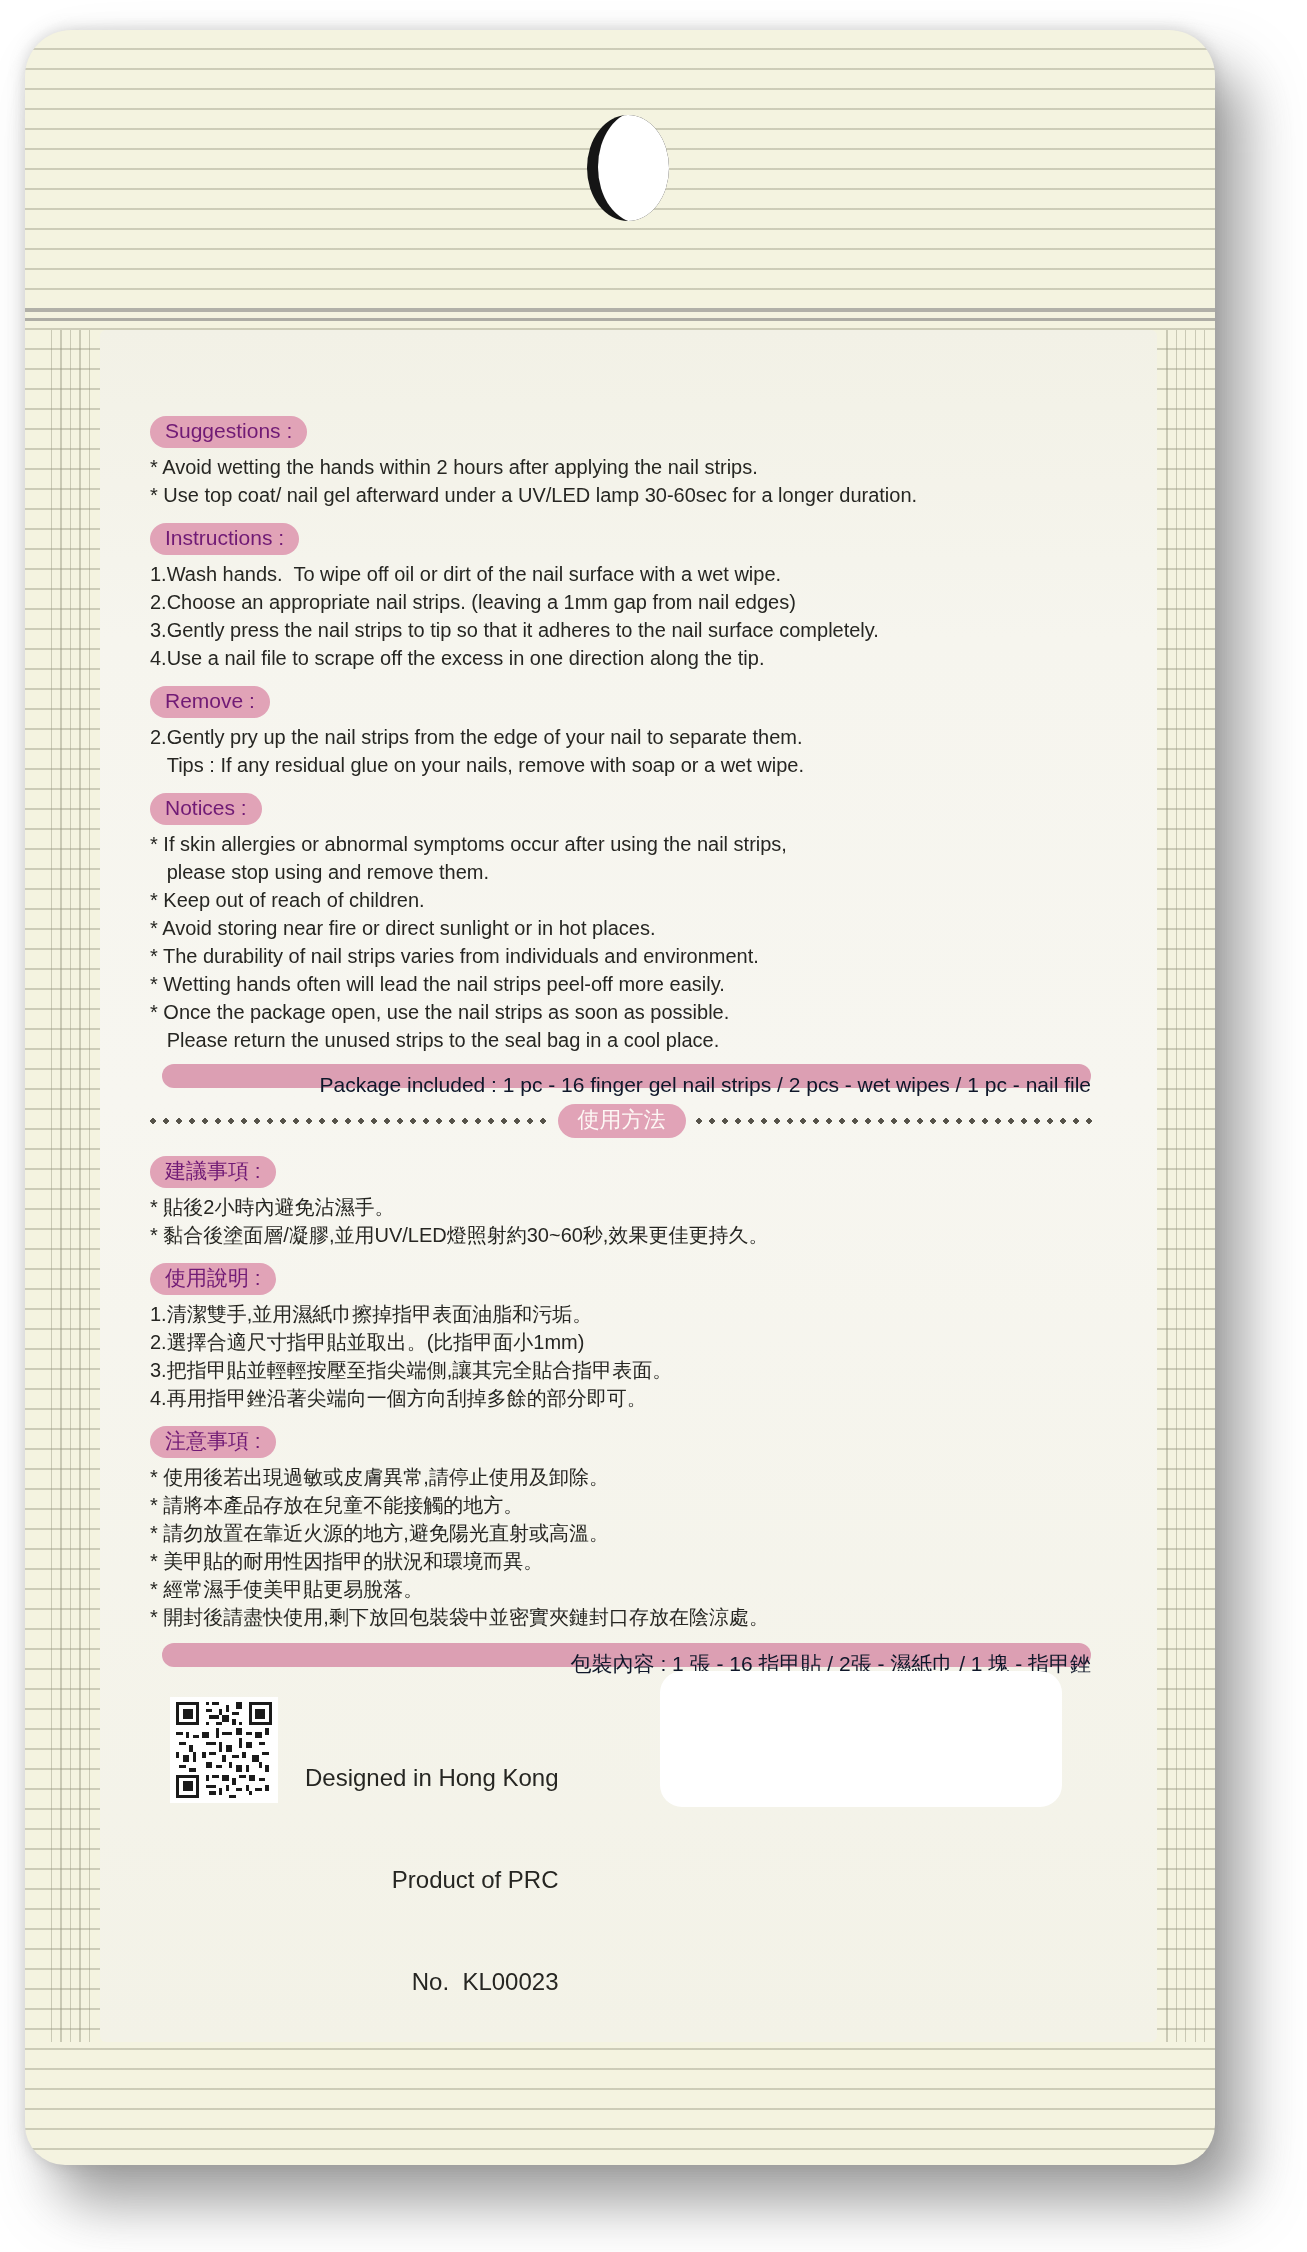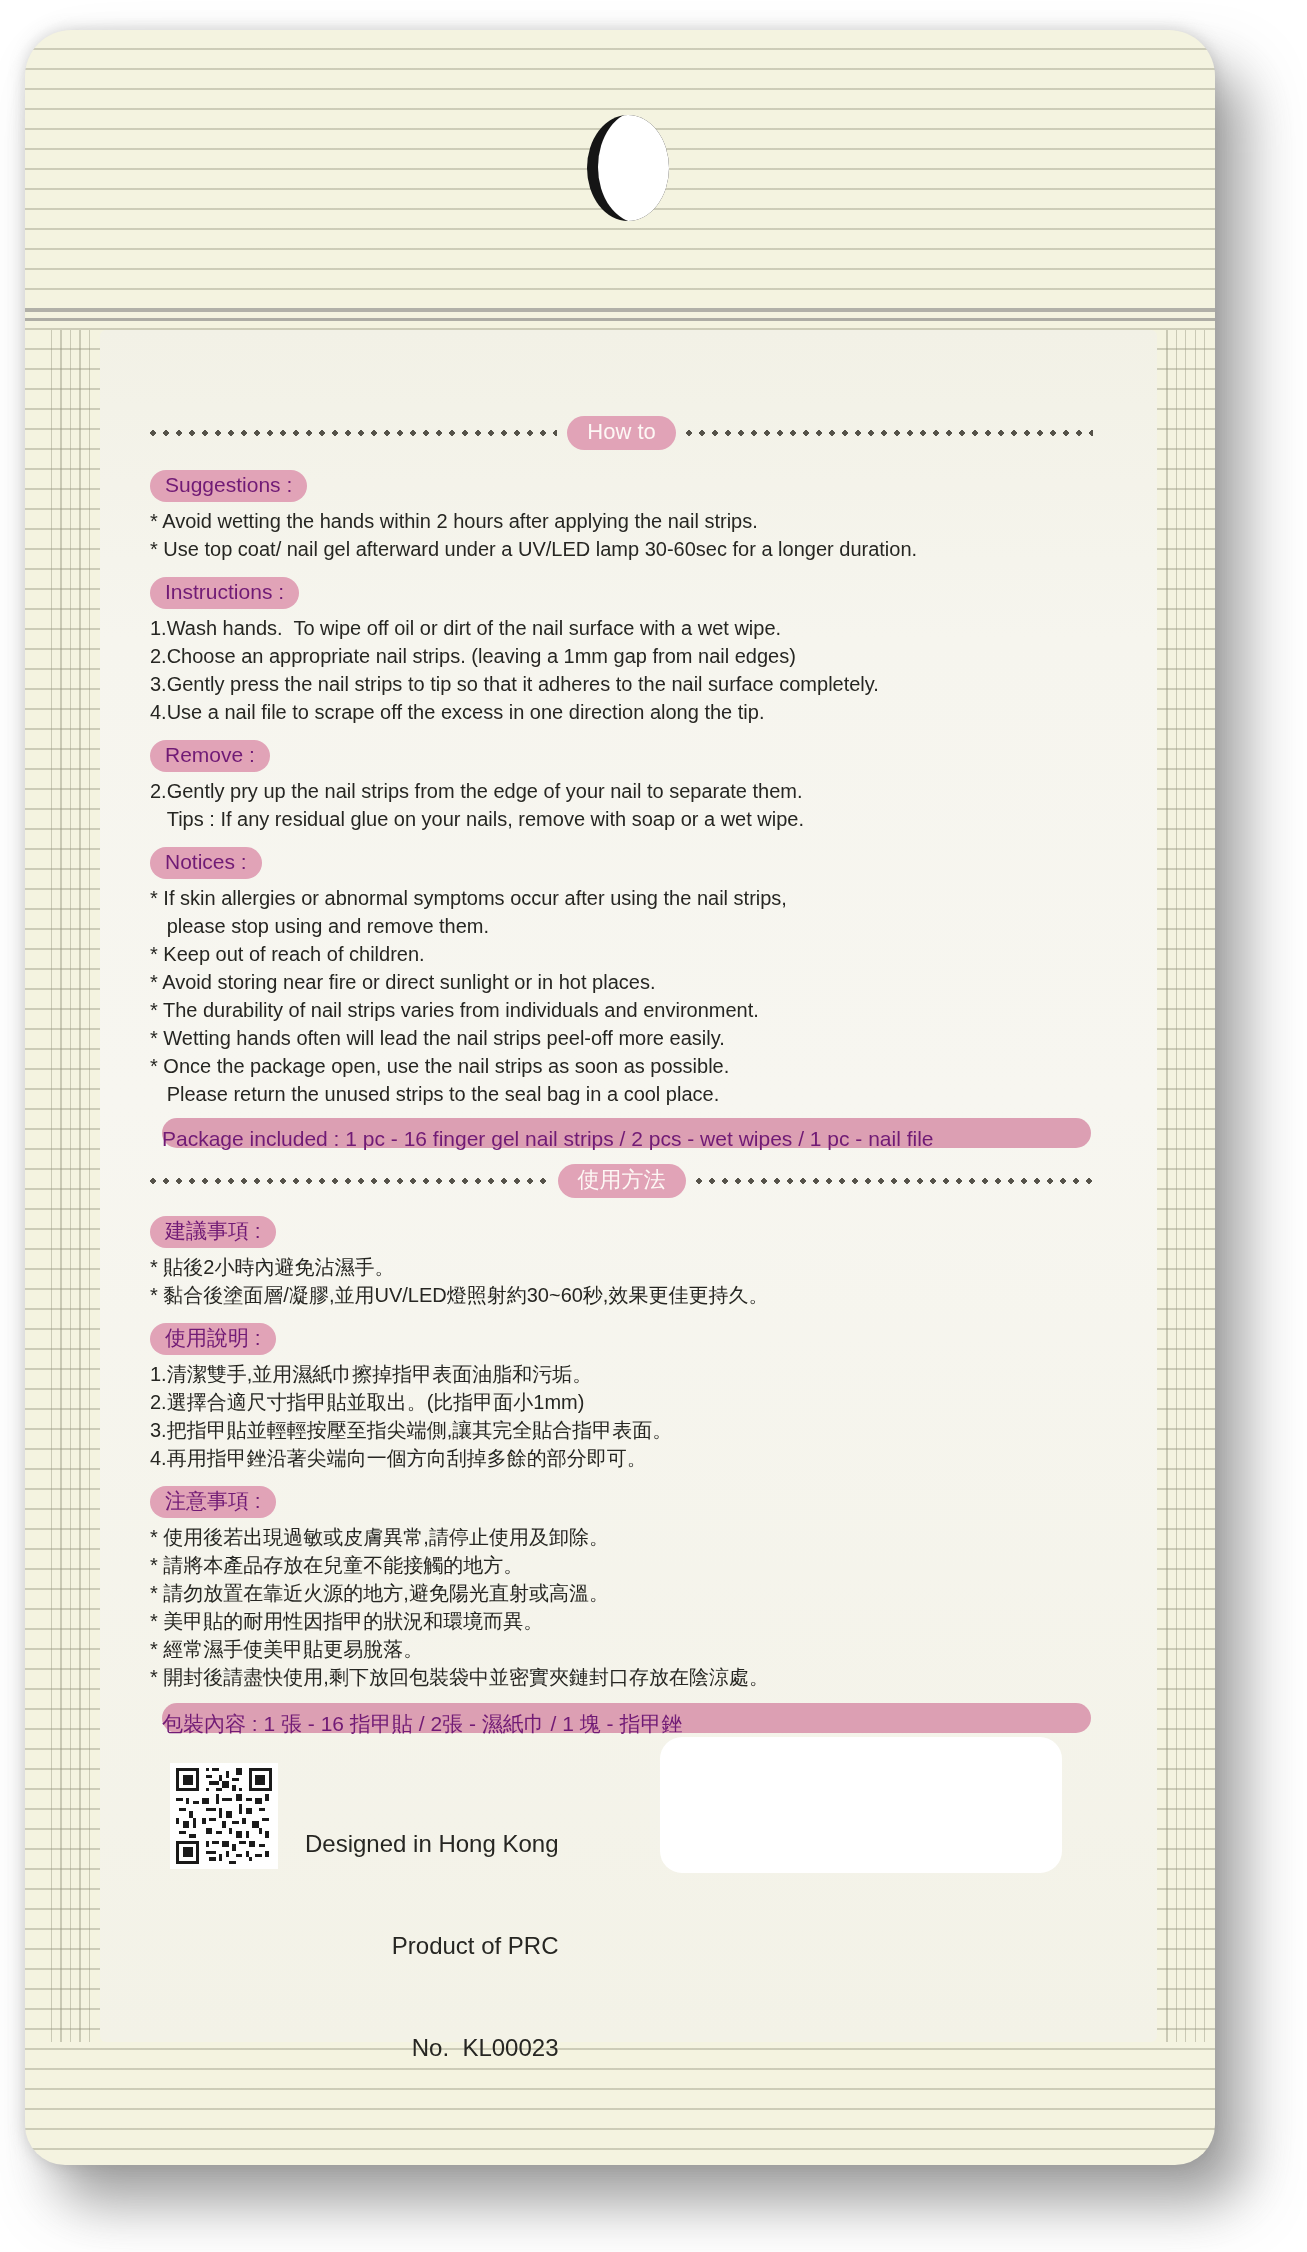--- a/index.html
+++ b/index.html
@@ -64,22 +64,22 @@
   .section.tight{margin-bottom:10px;}
   .badge{
     display:inline-block;background:#e1a3b7;color:#701a75;border-radius:17px;
     padding:3px 15px 6px;font-size:21px;line-height:23px;margin-bottom:5px;
   }
   .line{font-size:20px;line-height:28px;white-space:pre-wrap;}
   .zh .line{font-size:20px;line-height:28px;}
 
   
   .banner{
-    background:#dc9fb3;color:#701a75;border-radius:22px;
-    height:30px;line-height:41px;text-align:left;font-size:21px;
+    background:#dc9fb3;color:#0f172a;border-radius:22px;
+    height:24px;line-height:41px;text-align:right;font-size:21px;
     margin:4px 2px 12px 12px;
   }
   .banner.zh-banner{margin-top:12px;}
 
   
   .footer-row{position:relative;height:150px;margin-top:26px;text-align:right;}
   .qr-tile{
     position:absolute;left:20px;top:4px;width:108px;height:106px;
     background:#ffffff;display:flex;align-items:center;justify-content:center;
   }
@@ -96,25 +96,20 @@
   <div class="hole">
     <div class="hole-white"></div>
   </div>
   <div class="seal"></div>
   <div class="vstrip left"></div>
   <div class="vstrip right"></div>
 
   <div class="panel">
     <div class="content">
 
-      <div class="dotted-row">
-        <div class="dots"></div>
-        <div class="pill-title">How to</div>
-        <div class="dots"></div>
-      </div>
 
       <div id="sections-en">
           <div class="section"><div class="badge">Suggestions :</div><div class="line">* Avoid wetting the hands within 2 hours after applying the nail strips.</div><div class="line">* Use top coat/ nail gel afterward under a UV/LED lamp 30-60sec for a longer duration.</div></div>
           <div class="section"><div class="badge">Instructions :</div><div class="line">1.Wash hands.  To wipe off oil or dirt of the nail surface with a wet wipe.</div><div class="line">2.Choose an appropriate nail strips. (leaving a 1mm gap from nail edges)</div><div class="line">3.Gently press the nail strips to tip so that it adheres to the nail surface completely.</div><div class="line">4.Use a nail file to scrape off the excess in one direction along the tip.</div></div>
           <div class="section"><div class="badge">Remove :</div><div class="line">2.Gently pry up the nail strips from the edge of your nail to separate them.</div><div class="line">   Tips : If any residual glue on your nails, remove with soap or a wet wipe.</div></div>
           <div class="section tight"><div class="badge">Notices :</div><div class="line">* If skin allergies or abnormal symptoms occur after using the nail strips,</div><div class="line">   please stop using and remove them.</div><div class="line">* Keep out of reach of children.</div><div class="line">* Avoid storing near fire or direct sunlight or in hot places.</div><div class="line">* The durability of nail strips varies from individuals and environment.</div><div class="line">* Wetting hands often will lead the nail strips peel-off more easily.</div><div class="line">* Once the package open, use the nail strips as soon as possible.</div><div class="line">   Please return the unused strips to the seal bag in a cool place.</div></div>
         </div>
 
       <div class="banner">Package included : 1 pc - 16 finger gel nail strips / 2 pcs - wet wipes / 1 pc - nail file</div>
 

